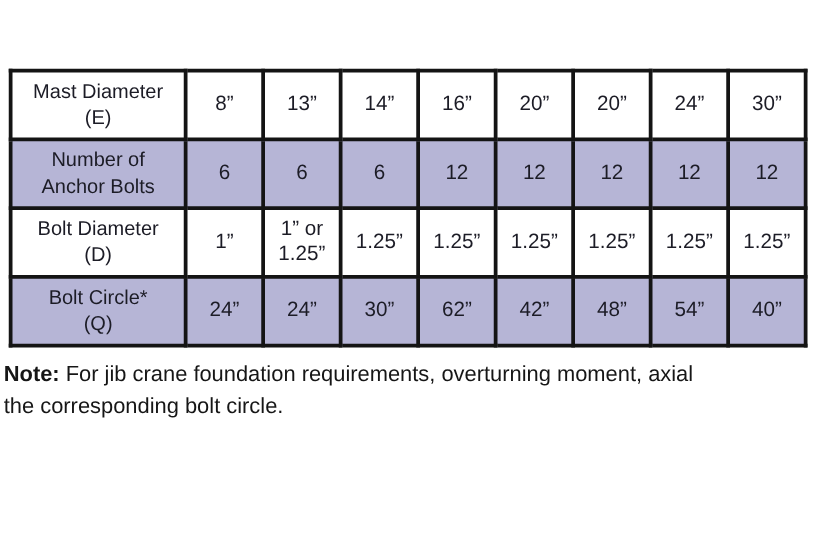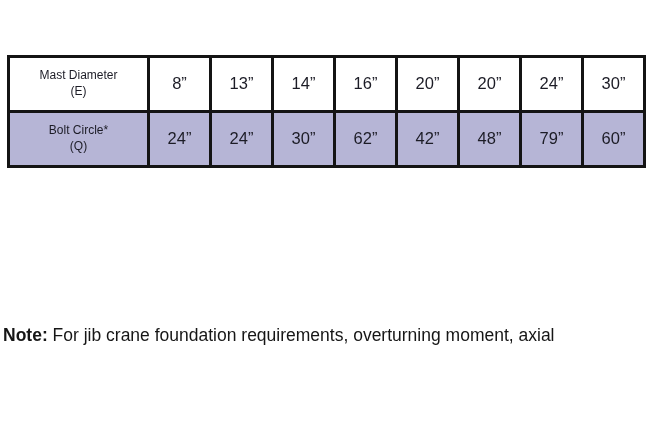--- a/index.html
+++ b/index.html
@@ -34,21 +34,21 @@
     border: 3px solid var(--border);
     text-align: center;
     vertical-align: middle;
     color: var(--text);
     font-weight: normal;
     padding: 2px 3px;
     box-sizing: border-box;
   }
   .spec-table th {
     width: 140px;
-    font-size: 12px;
+    font-size: 16px;
     line-height: 1.32;
     margin-left: 40px;
   }
   .spec-table td {
     width: 62px;
     font-size: 16.5px;
     line-height: 1.2;
   }
   .spec-table tr.white th,
   .spec-table tr.white td {
@@ -62,21 +62,20 @@
     position: absolute;
     left: 3px;
     top: 287px;
     width: 646px;
     color: #161616;
     font-size: 17.5px;
     line-height: 25px;
   }
   .note-line {
     white-space: nowrap;
-    margin-top: 36px;
   }
   .note .b {
     font-weight: bold;
   }
 </style>
 </head>
 <body>
 
 <div class="page">
 
@@ -87,30 +86,53 @@
           <td>8”</td>
           <td>13”</td>
           <td>14”</td>
           <td>16”</td>
           <td>20”</td>
           <td>20”</td>
           <td>24”</td>
           <td>30”</td>
         </tr>
         <tr class="purple">
+          <th>Number of<br>Anchor Bolts</th>
+          <td>6</td>
+          <td>6</td>
+          <td>6</td>
+          <td>12</td>
+          <td>12</td>
+          <td>12</td>
+          <td>12</td>
+          <td>12</td>
+        </tr>
+        <tr class="white">
+          <th>Bolt Diameter<br>(D)</th>
+          <td>1”</td>
+          <td>1” or 1.25”</td>
+          <td>1.25”</td>
+          <td>1.25”</td>
+          <td>1.25”</td>
+          <td>1.25”</td>
+          <td>1.25”</td>
+          <td>1.25”</td>
+        </tr>
+        <tr class="purple">
           <th>Bolt Circle*<br>(Q)</th>
           <td>24”</td>
           <td>24”</td>
           <td>30”</td>
           <td>62”</td>
           <td>42”</td>
           <td>48”</td>
-          <td>79”</td>
-          <td>60”</td>
+          <td>54”</td>
+          <td>40”</td>
         </tr>
       </tbody>
   </table>
 
   <div class="note">
     <div class="note-line"><span class="b">Note:</span><span> For jib crane foundation requirements, overturning moment, axial</span></div>
+    <div class="note-line">the corresponding bolt circle.</div>
   </div>
 
 </div>
 
 </body></html>

